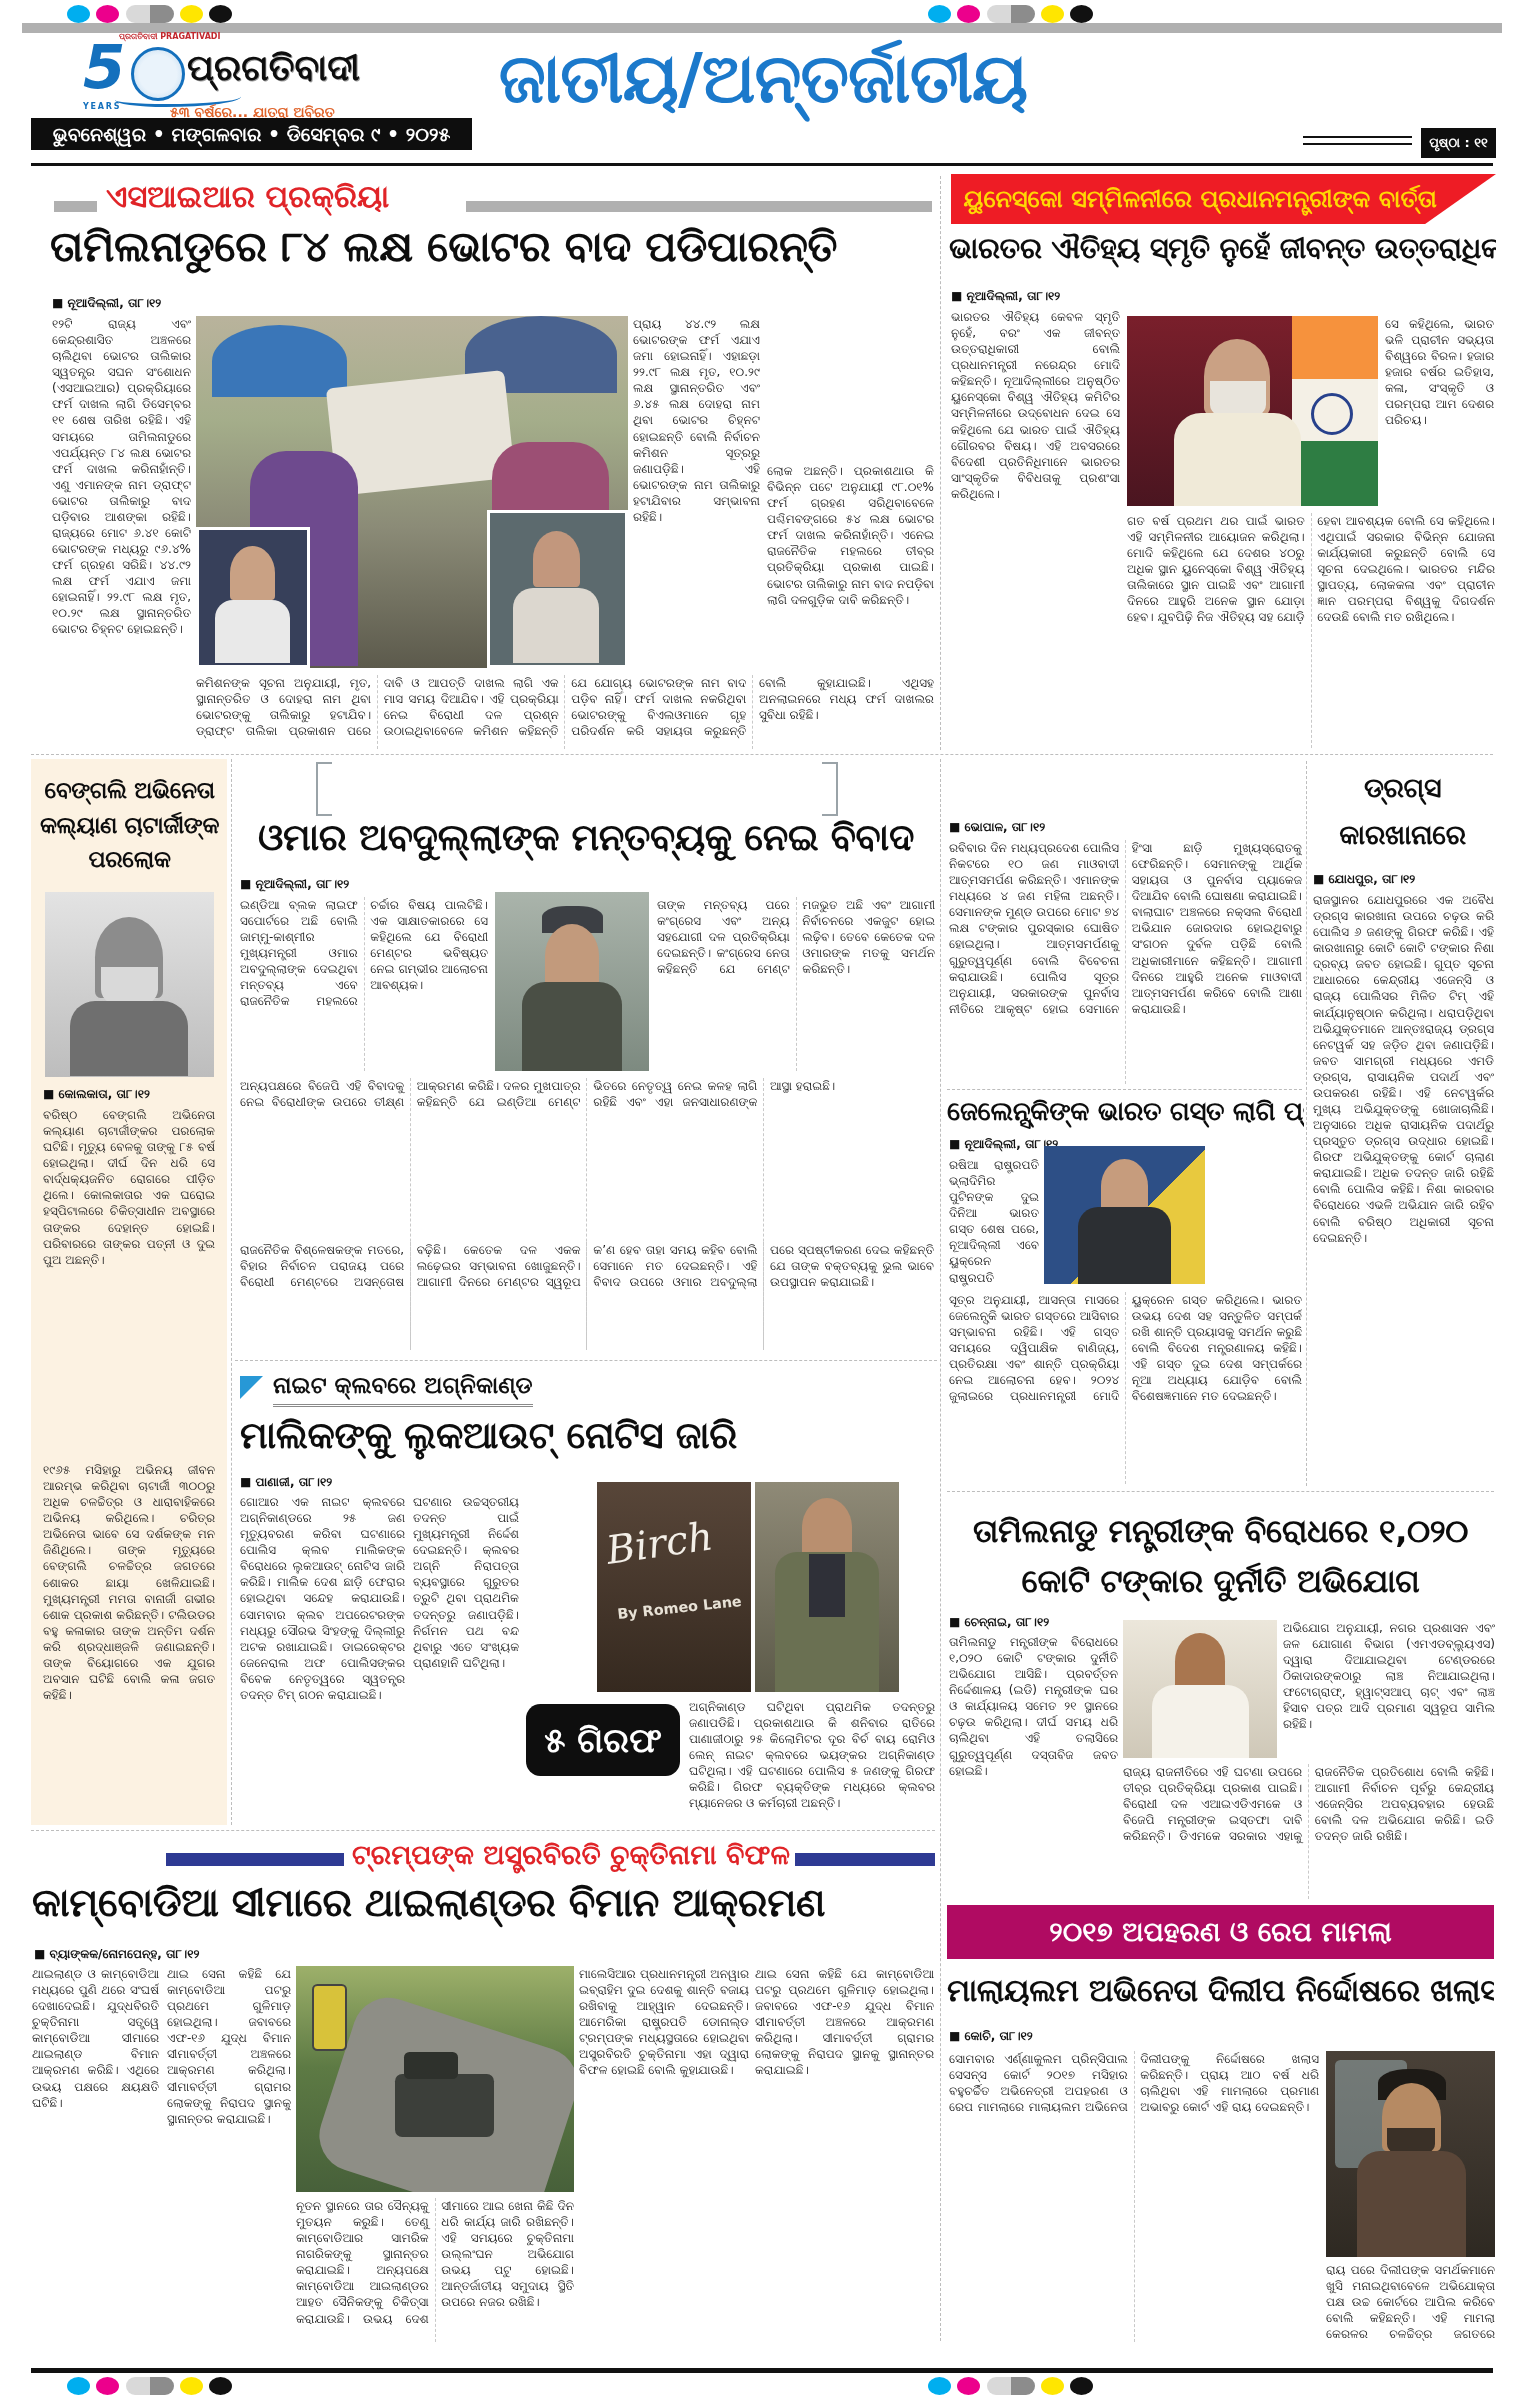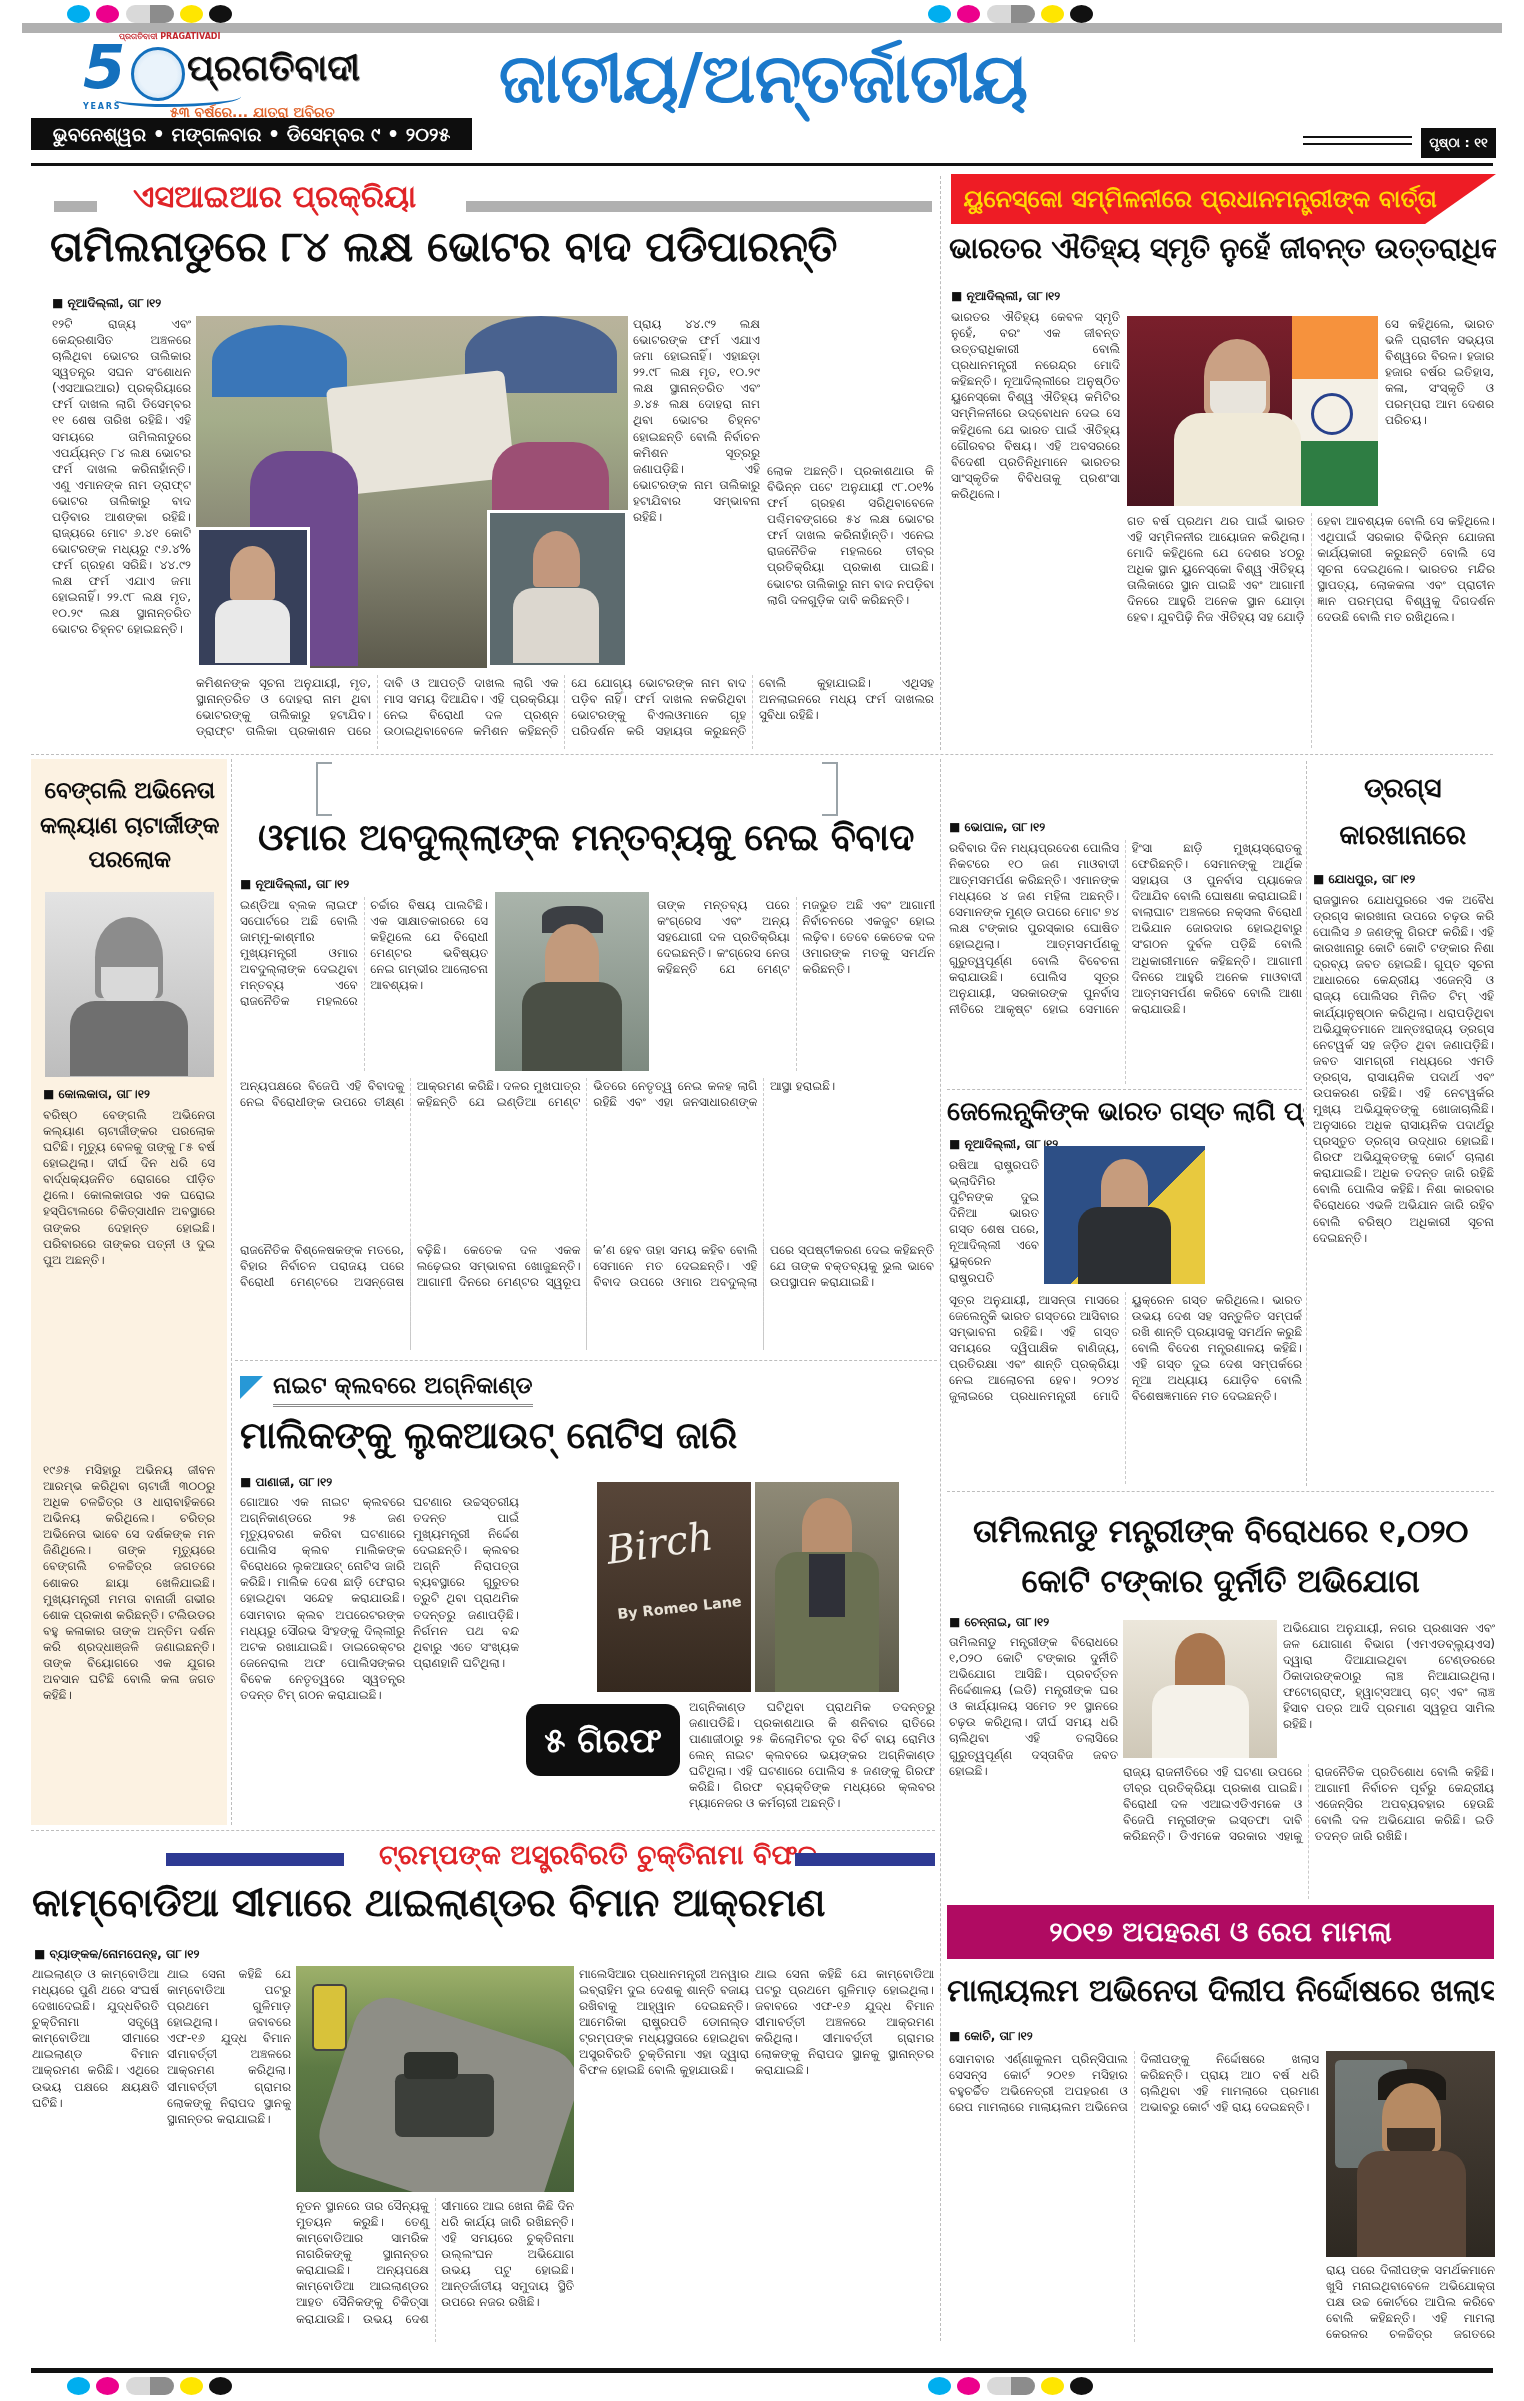--- a/index.html
+++ b/index.html
@@ -6,21 +6,21 @@
   #paper{position:relative;width:1525px;height:2401px;background:#ffffff;margin:0 auto;
          font-family:"DejaVu Sans",sans-serif;color:#111;overflow:hidden;}
   .abs{position:absolute;}
   .bodytxt{font-size:12px;line-height:1.34;text-align:justify;color:#1c1c1c;overflow:hidden;}
   .cols2{column-count:2;column-gap:12.6px;column-rule:0.9px dashed #c9c9c9;}
   .cols4{column-count:4;column-gap:12.6px;column-rule:0.9px dashed #c9c9c9;}
   .dateline{font-size:12px;font-weight:bold;color:#111;}
   .headline{font-weight:800;color:#0d0d0d;letter-spacing:-0.4px;overflow:hidden;}
   .graybar{background:#b0b0b0;}
   .bluebar{background:#2e3a93;}
-  .kick-red-txt{color:#e02428;font-weight:800;margin-left:27px;}
+  .kick-red-txt{color:#e02428;font-weight:800;}
   .photo{position:absolute;overflow:hidden;background:#cfc9ba;}
   .vsep{position:absolute;border-left:1.3px dashed #bdbdbd;width:0;}
   .hsep{position:absolute;border-top:1.3px dashed #bdbdbd;height:0;}
   .dotrow{position:absolute;display:flex;align-items:center;gap:6.3px;}
   .dot{width:23px;height:18px;border-radius:50%;}
   .dot-c{background:#00aeef;} .dot-m{background:#ec008c;} .dot-y{background:#ffe600;} .dot-k{background:#111;}
   .pill{width:48px;height:18px;border-radius:9px;background:linear-gradient(90deg,#d9d9d9 50%,#8c8c8c 50%);}
   .blackbox{background:#0e0e0e;color:#fff;display:flex;align-items:center;justify-content:center;text-align:center;}
   .sil{position:absolute;border-radius:50% 50% 8% 8%;}
 </style>

